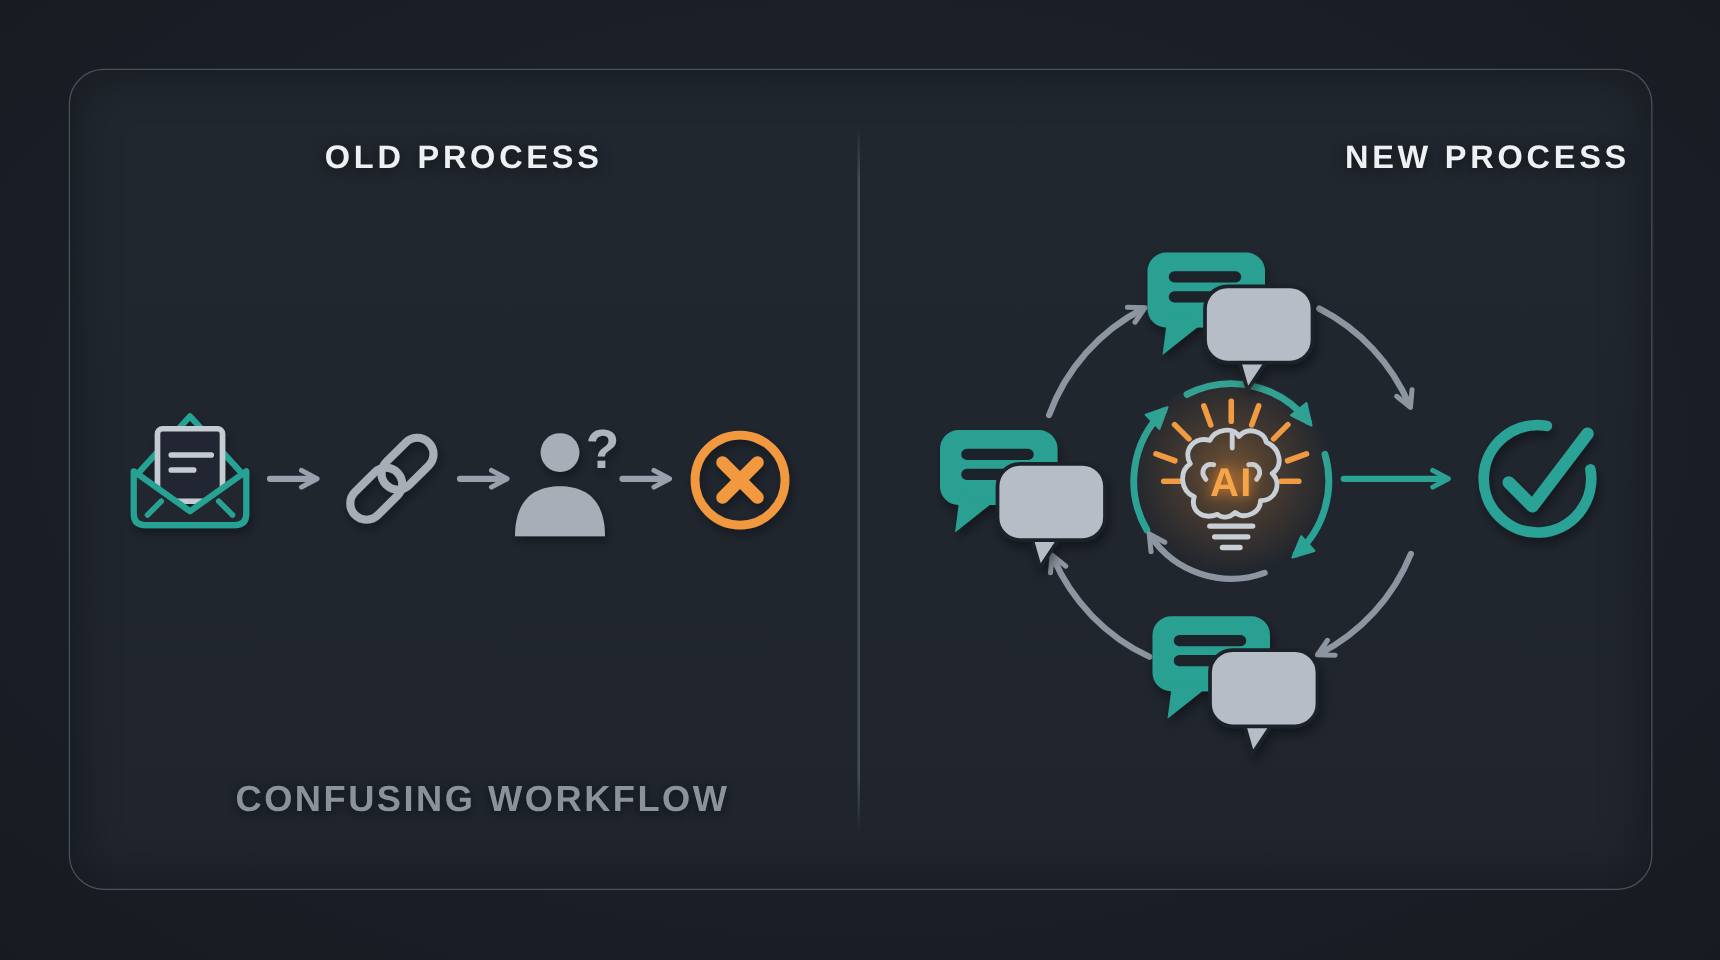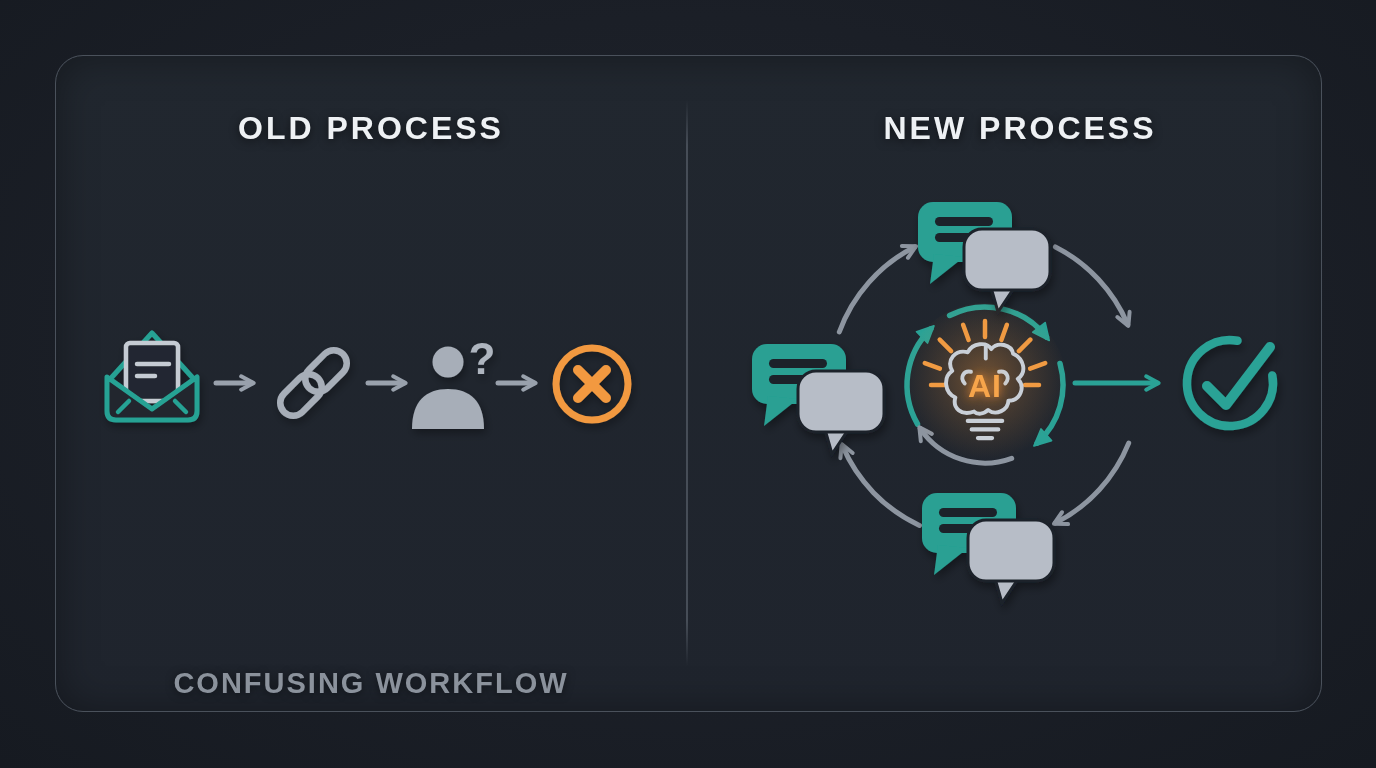--- a/index.html
+++ b/index.html
@@ -13,30 +13,30 @@
     border:1.5px solid #4a515b;border-radius:28px;
     background:linear-gradient(180deg,#21272f 0%, #1f242d 100%);
     box-shadow:0 0 40px rgba(0,0,0,.35) inset;
   }
   .divider{
     position:absolute;left:686px;top:100px;width:2px;height:566px;
     background:linear-gradient(180deg, rgba(70,77,87,0) 0%, #464d57 8%, #464d57 92%, rgba(70,77,87,0) 100%);
   }
   .title{
     position:absolute;top:110px;width:600px;text-align:center;
-    font-size:32px;font-weight:700;letter-spacing:3px;color:#eef1f4;
+    font-size:26px;font-weight:700;letter-spacing:3px;color:#eef1f4;
     text-shadow:0 2px 10px rgba(0,0,0,.55);
   }
   .title.left{left:71px;}
-  .title.right{left:720px;}
+  .title.right{left:704px;text-align:right;}
   .caption{
     position:absolute;top:624px;width:600px;text-align:center;
     font-size:29px;font-weight:700;letter-spacing:2px;
   }
-  .caption.gray{left:71px;color:#8b929c;text-shadow:0 1px 8px rgba(0,0,0,.5);margin-top:43px;}
+  .caption.gray{left:86px;color:#8b929c;text-shadow:0 1px 8px rgba(0,0,0,.5);}
   .caption.teal{left:704px;color:#2d9c90;text-shadow:0 0 14px rgba(45,156,144,.35);}
   svg{position:absolute;overflow:visible;}
   .flow-left{left:90px;top:315px;}
   .diagram-right{left:715px;top:175px;}
 </style>
 </head>
 <body>
 
 <div class="stage">
   <div class="panel"></div>

